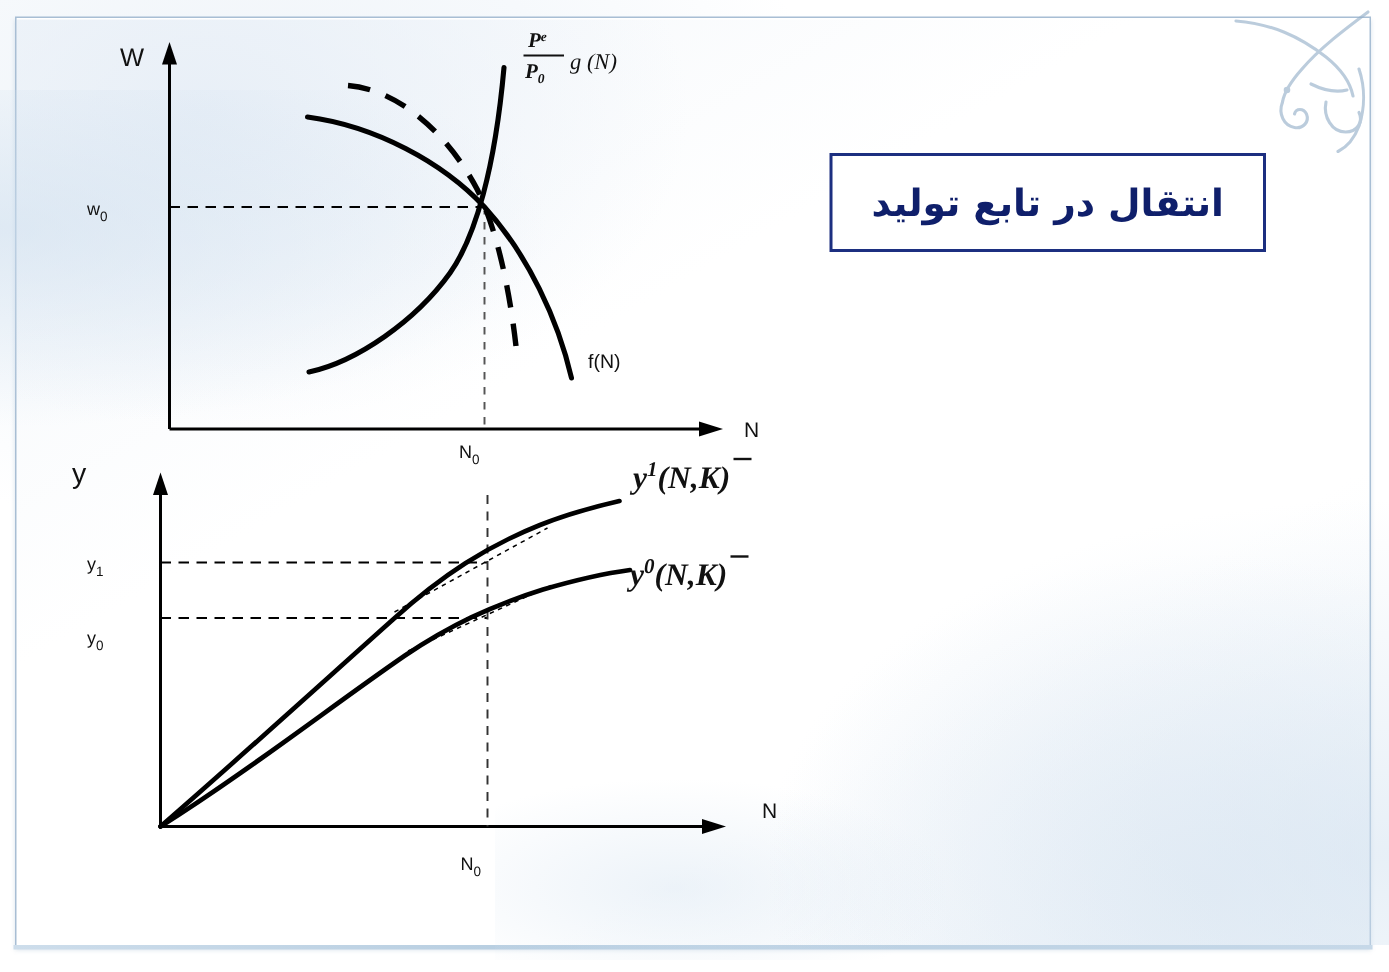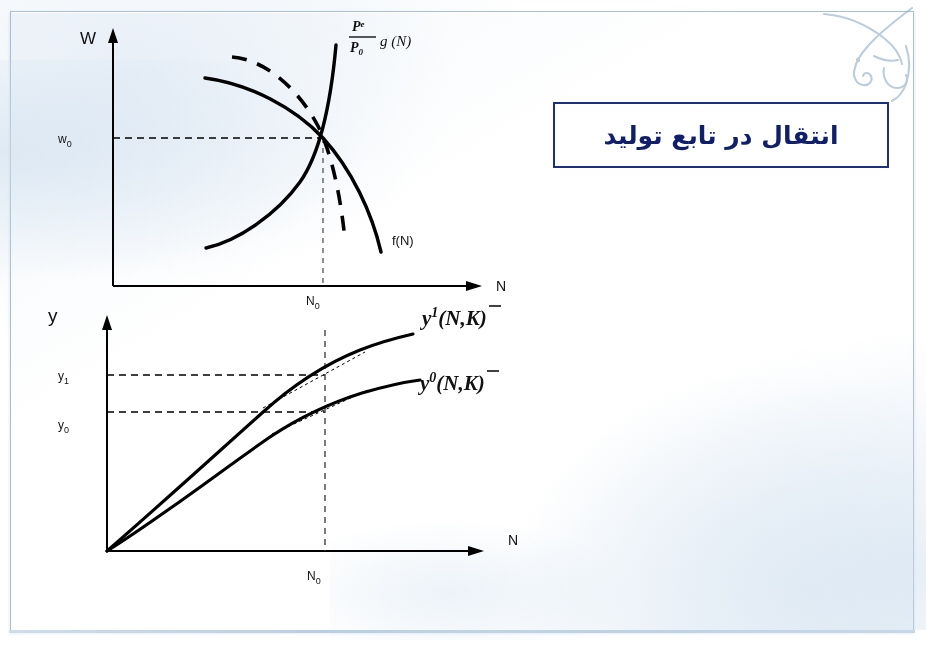--- a/index.html
+++ b/index.html
@@ -38,21 +38,21 @@
   #sheen2{right:0;top:330px;width:420px;height:300px;
     background:radial-gradient(ellipse at 100% 80%, rgba(208,224,239,.5) 0%, rgba(255,255,255,0) 70%);}
   #sheen3{left:330px;top:520px;width:300px;height:120px;
     background:radial-gradient(ellipse at 40% 60%, rgba(214,228,241,.45) 0%, rgba(255,255,255,0) 72%);}
 
   
   #ornament{position:absolute;right:8px;top:2px;width:96px;height:100px;opacity:.62;}
 
   
   #titlebox{
-    position:absolute;left:553px;top:102px;width:336px;height:66px;
+    position:absolute;left:553px;top:102px;width:291px;height:66px;
     border:2px solid #1c2f80;background:rgba(255,255,255,.82);
     display:flex;align-items:center;justify-content:center;
     box-sizing:border-box;
   }
   #titletext{
     direction:rtl;font-family:"DejaVu Sans",sans-serif;
     font-size:25px;font-weight:bold;color:#0f1f6b;letter-spacing:.5px;
     white-space:nowrap;
   }
   #charts{position:absolute;left:0;top:0;width:926px;height:648px;}

